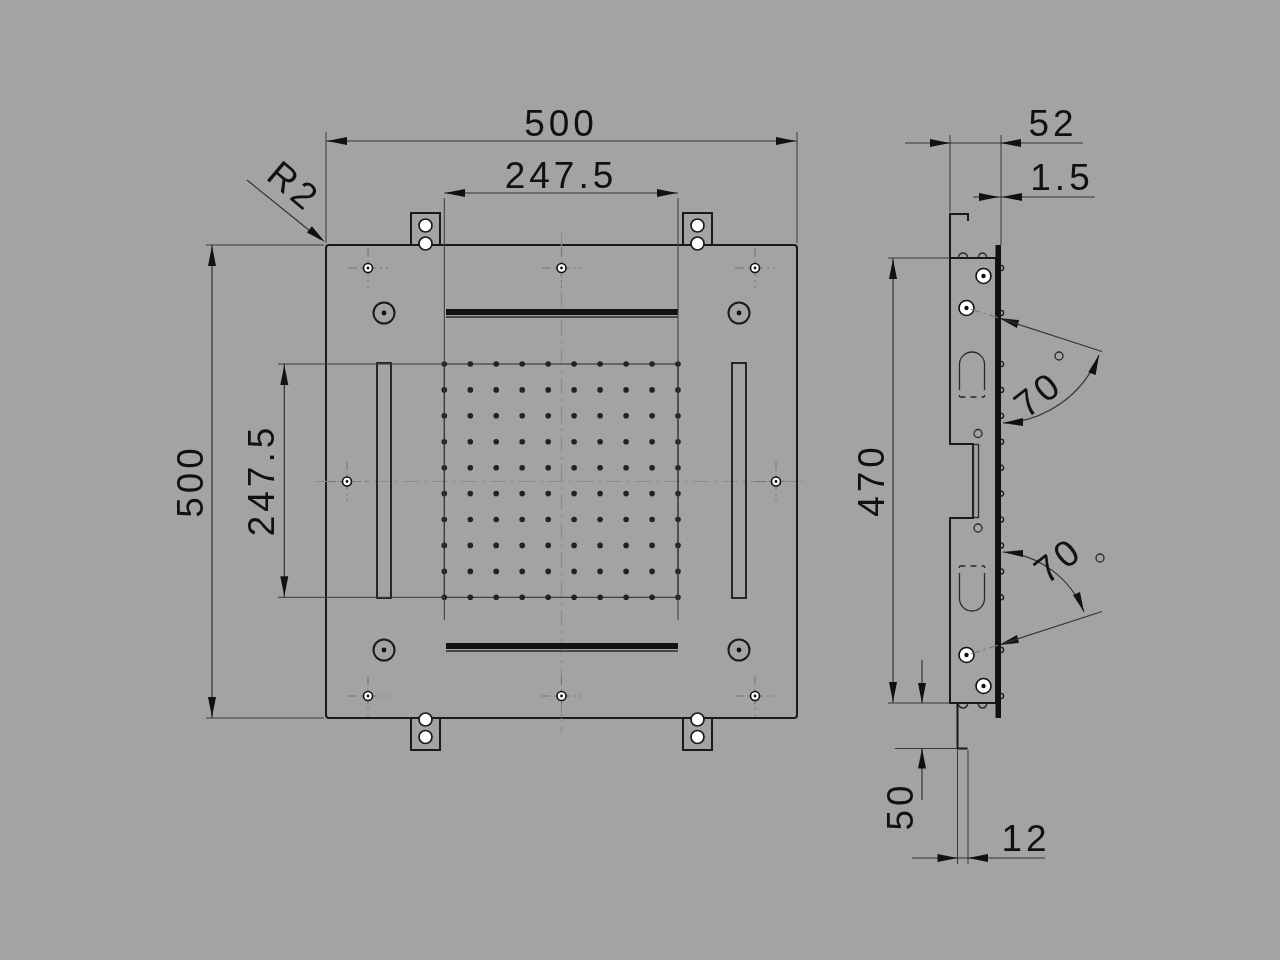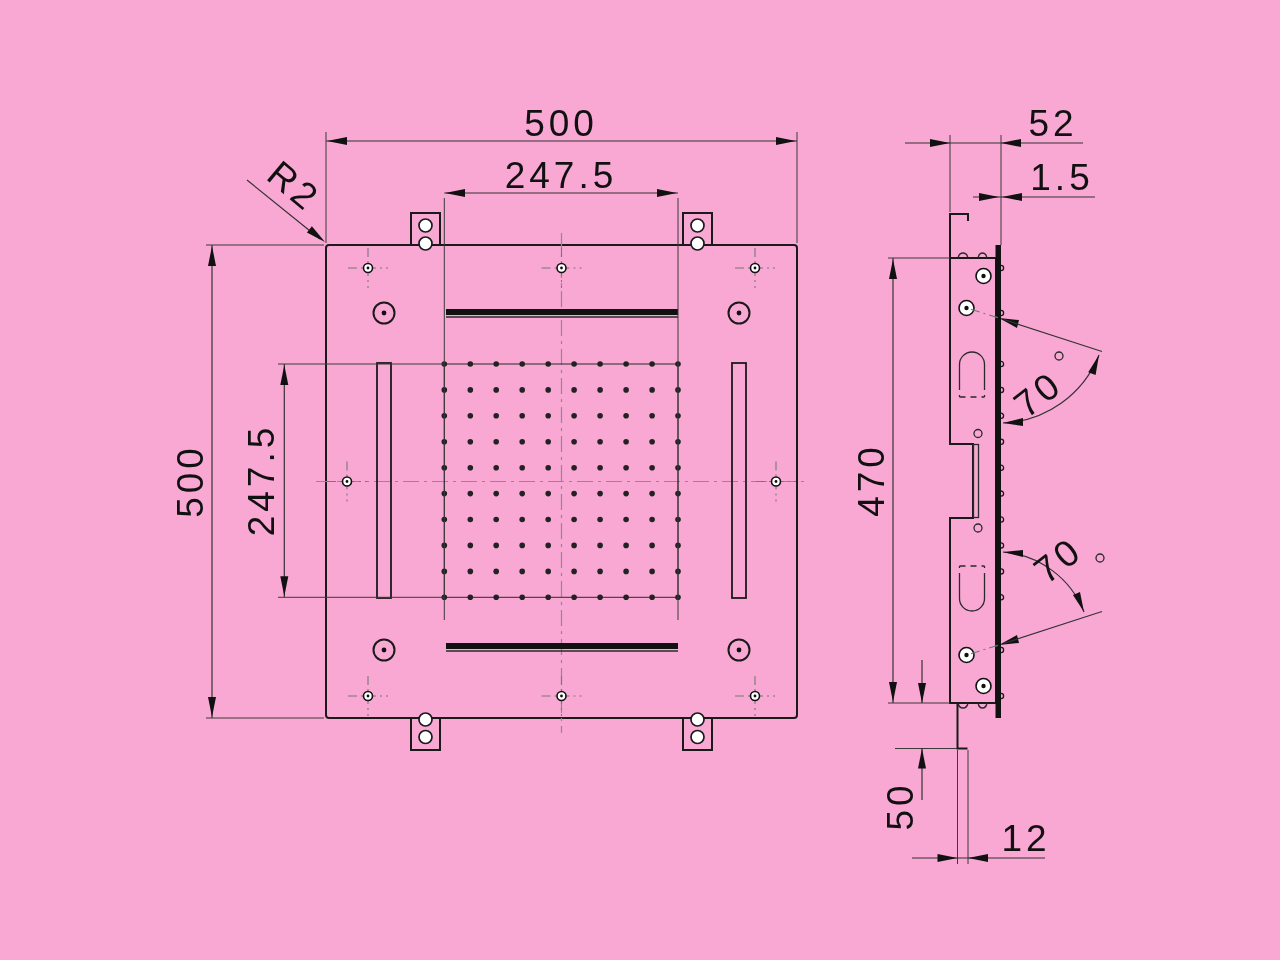--- a/index.html
+++ b/index.html
@@ -1,16 +1,16 @@
 <!DOCTYPE html>
 <html><head>
 <meta charset="utf-8">
 <style>
   html,body{margin:0;padding:0;background:#fff;}
-  .canvas{width:1280px;height:960px;background:#f9a8d4;}
+  .canvas{width:1280px;height:960px;background:#a3a3a3;}
   svg{display:block;}
   text{font-family:"Liberation Sans", sans-serif;fill:#111;}
   .dim-text{font-size:37px;letter-spacing:4px;}
   .obj{stroke:#1a1a1a;stroke-width:2;fill:none;}
   .obj-thin{stroke:#2a2a2a;stroke-width:1.3;fill:none;}
   .dimline{stroke:#333;stroke-width:1.2;fill:none;}
   .extline{stroke:#3a3a3a;stroke-width:1;fill:none;}
   .cline{stroke:#8c8c8c;stroke-width:1.2;fill:none;stroke-dasharray:16 5 3 5;}
   .cross{stroke:#777;stroke-width:1.1;fill:none;stroke-dasharray:9 4 2 4;}
   .arrow{fill:#111;stroke:none;}

